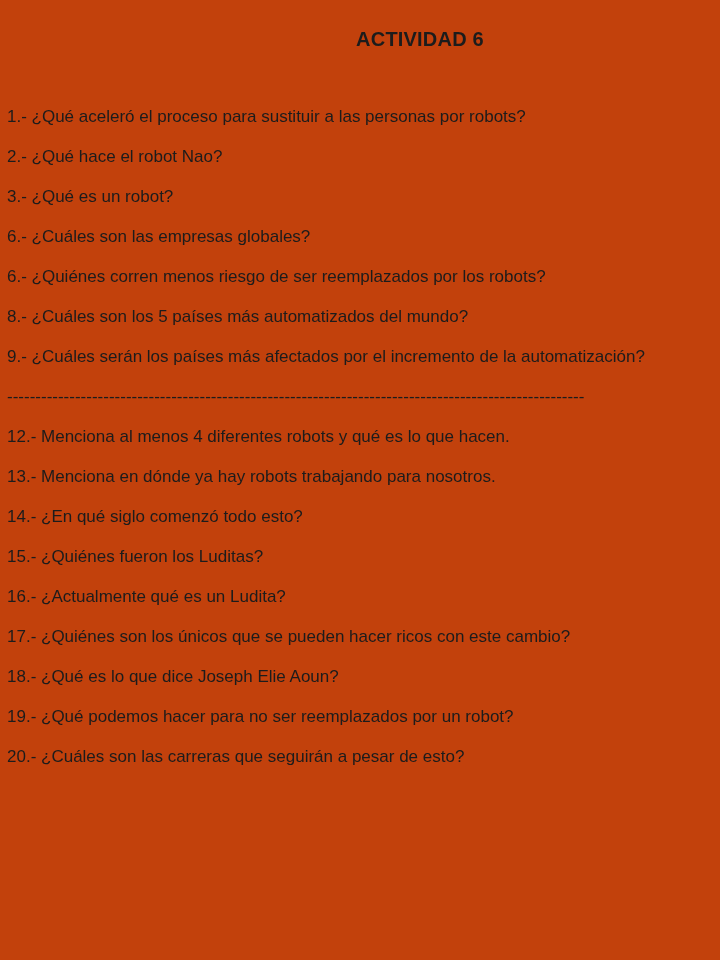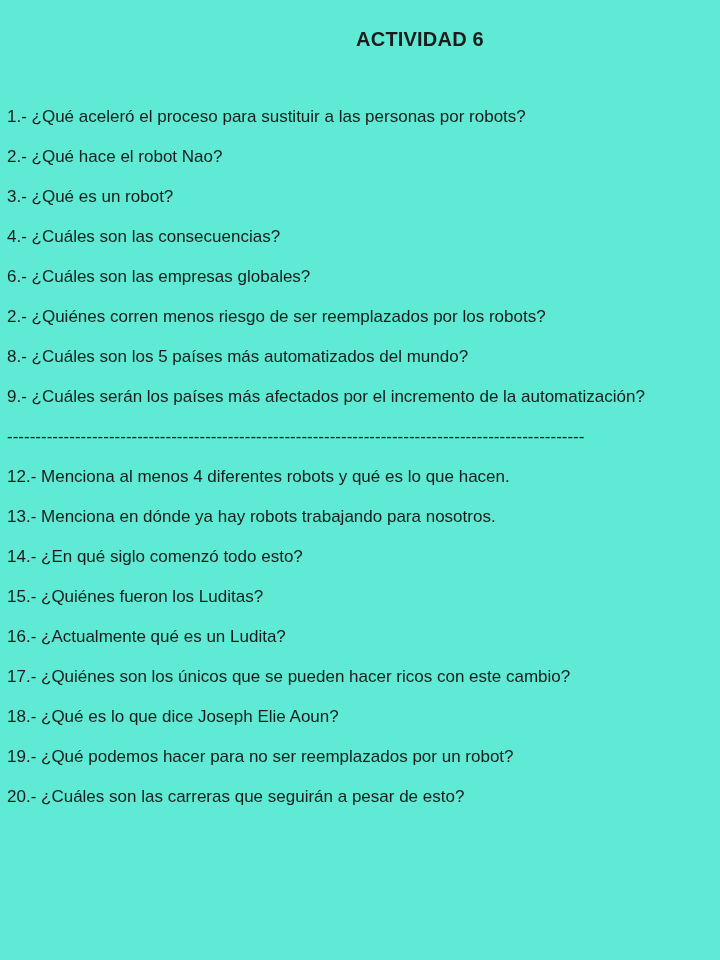--- a/index.html
+++ b/index.html
@@ -4,21 +4,21 @@
 <style>
   html, body {
     margin: 0;
     padding: 0;
     background: #ffffff;
   }
   .page {
     position: relative;
     width: 720px;
     height: 960px;
-    background: #5eead4;
+    background: #c2410c;
     overflow: hidden;
     font-family: "Liberation Sans", sans-serif;
     color: #1c1c1c;
   }
   .doc-title {
     position: absolute;
     top: 27px;
     left: 420px;
     transform: translateX(-50%);
     font-size: 20px;
@@ -52,23 +52,22 @@
 </head>
 <body>
 
 <div class="page">
   <div class="doc-title">ACTIVIDAD 6</div>
 
   <div class="lines">
     <div class="q-line">1.- ¿Qué aceleró el proceso para sustituir a las personas por robots?</div>
     <div class="q-line">2.- ¿Qué hace el robot Nao?</div>
     <div class="q-line">3.- ¿Qué es un robot?</div>
-    <div class="q-line">4.- ¿Cuáles son las consecuencias?</div>
     <div class="q-line">6.- ¿Cuáles son las empresas globales?</div>
-    <div class="q-line">2.- ¿Quiénes corren menos riesgo de ser reemplazados por los robots?</div>
+    <div class="q-line">6.- ¿Quiénes corren menos riesgo de ser reemplazados por los robots?</div>
     <div class="q-line">8.- ¿Cuáles son los 5 países más automatizados del mundo?</div>
     <div class="q-line">9.- ¿Cuáles serán los países más afectados por el incremento de la automatización?</div>
     <div class="sep-line">------------------------------------------------------------------------------------------------------</div>
     <div class="q-line">12.- Menciona al menos 4 diferentes robots y qué es lo que hacen.</div>
     <div class="q-line">13.- Menciona en dónde ya hay robots trabajando para nosotros.</div>
     <div class="q-line">14.- ¿En qué siglo comenzó todo esto?</div>
     <div class="q-line">15.- ¿Quiénes fueron los Luditas?</div>
     <div class="q-line">16.- ¿Actualmente qué es un Ludita?</div>
     <div class="q-line">17.- ¿Quiénes son los únicos que se pueden hacer ricos con este cambio?</div>
     <div class="q-line">18.- ¿Qué es lo que dice Joseph Elie Aoun?</div>

